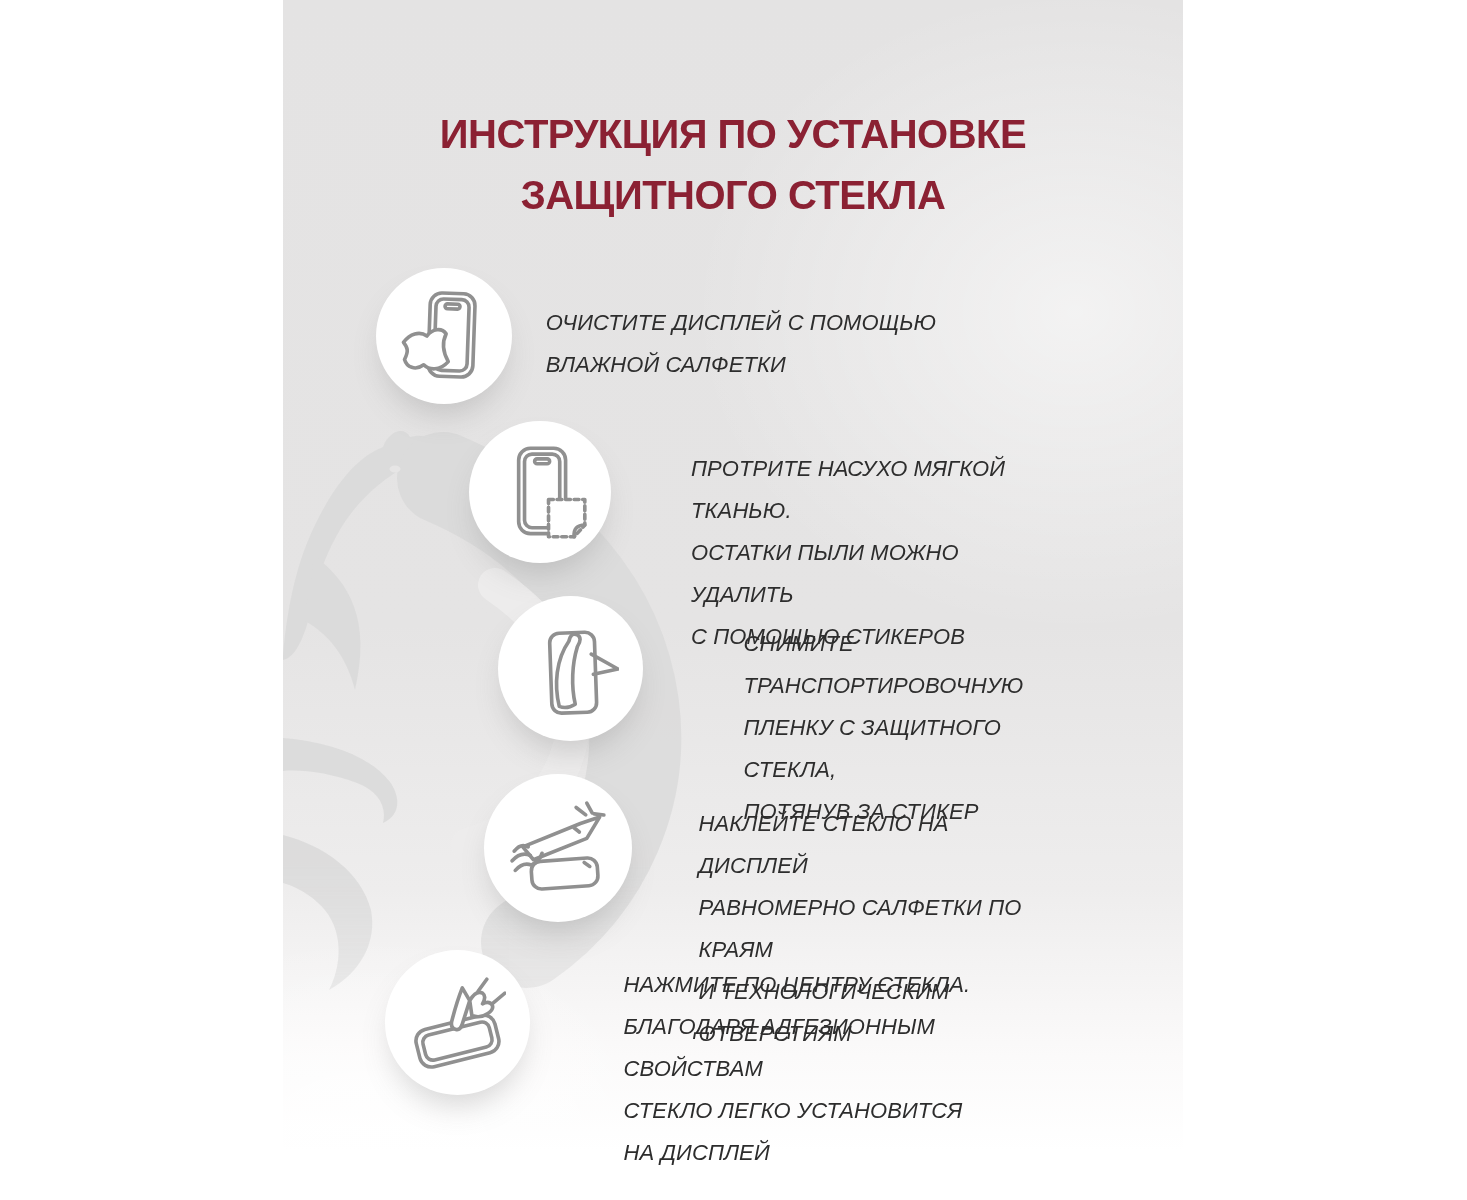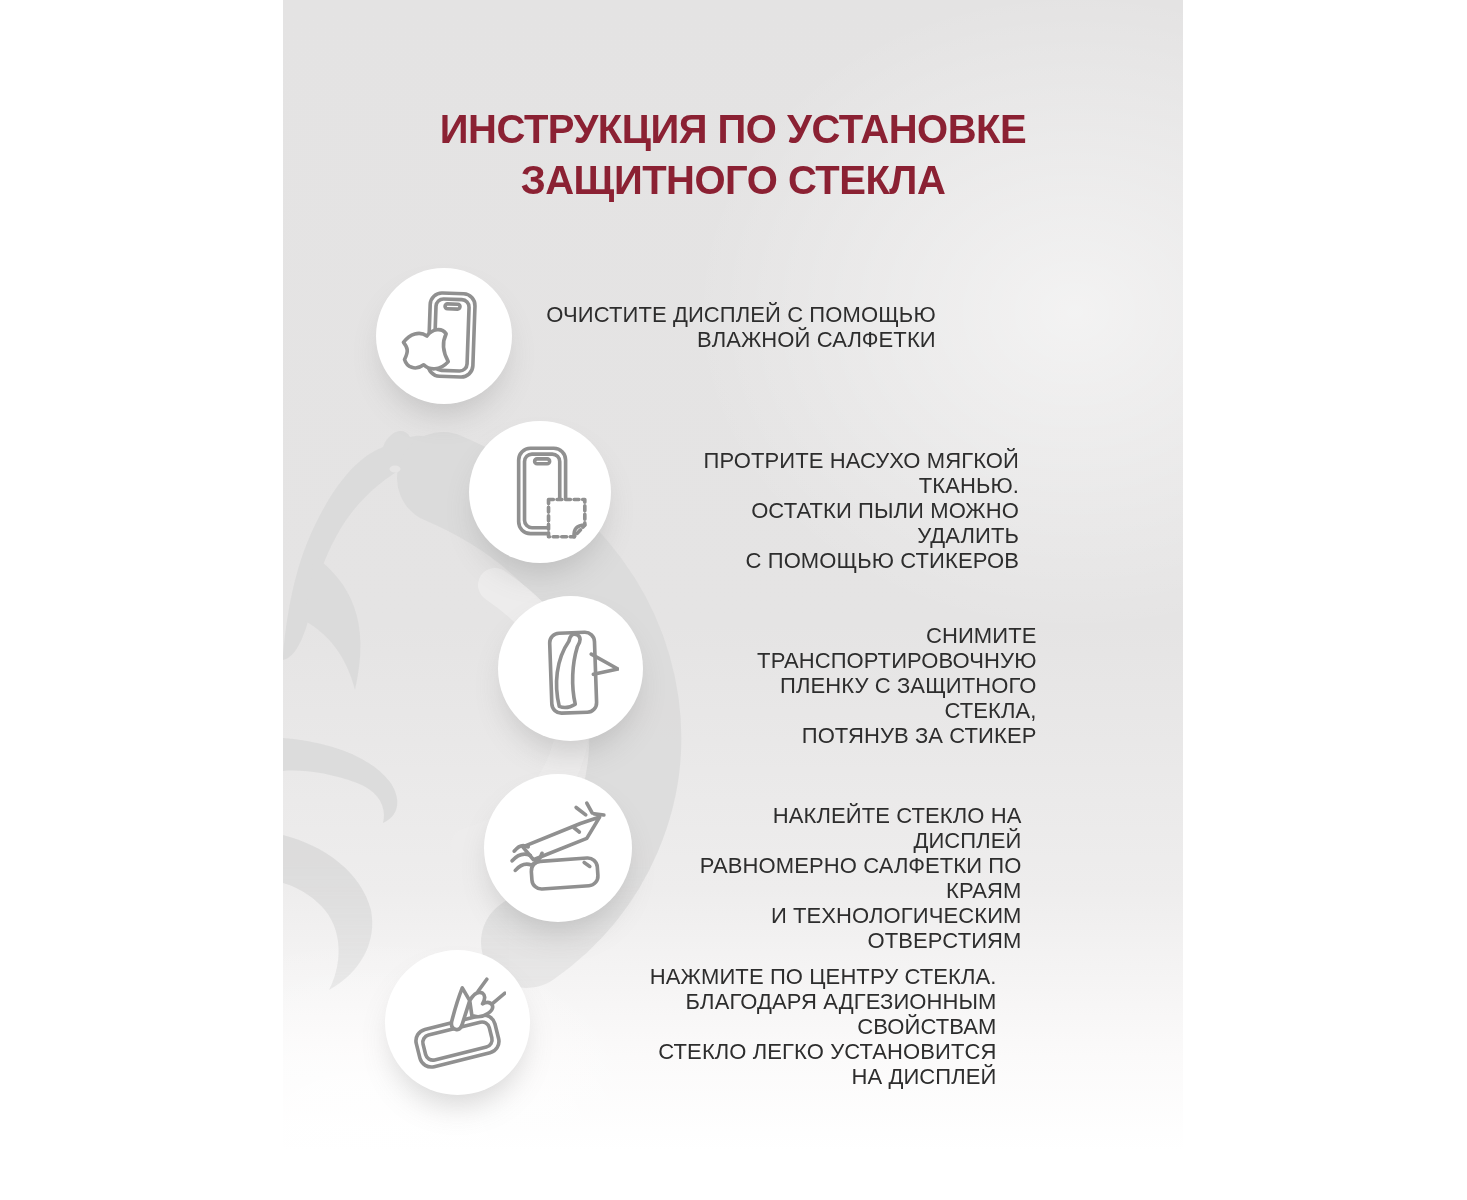--- a/index.html
+++ b/index.html
@@ -16,40 +16,40 @@
       linear-gradient(180deg,#e4e3e3 0%,#e5e4e4 52%,#eeeded 74%,#fbfafa 88%,#ffffff 96%);
   }
   .wm{
     position:absolute;left:0;top:0;width:900px;height:1200px;
     -webkit-mask-image:linear-gradient(180deg,#000 72%,transparent 97%);
             mask-image:linear-gradient(180deg,#000 72%,transparent 97%);
   }
   .title{
     position:absolute;left:0;top:104px;width:900px;margin:0;
     text-align:center;white-space:pre-line;
-    font-size:40px;line-height:51px;font-weight:bold;letter-spacing:-.5px;
+    font-size:40px;line-height:61px;font-weight:bold;letter-spacing:-.5px;
     color:#8b2133;
   }
   .circle{
     position:absolute;border-radius:50%;background:#ffffff;
     box-shadow:0 18px 30px -8px rgba(110,110,110,.28);
     display:flex;align-items:center;justify-content:center;
   }
   .c1{left:93px; top:268px; width:136px;height:136px;}
   .c2{left:186px;top:421px; width:142px;height:142px;}
   .c3{left:215px;top:596px; width:145px;height:145px;}
   .c4{left:201px;top:774px; width:148px;height:148px;}
   .c5{left:102px;top:950px; width:145px;height:145px;}
   .circle svg{width:96px;height:96px;}
   .ic{stroke:#909090;stroke-width:3.4;fill:none;stroke-linecap:round;stroke-linejoin:round;}
   .icf{fill:#ffffff;}
   .stext{
     position:absolute;transform:translateX(-50%);
-    white-space:pre-line;text-align:right;
-    font-size:22px;line-height:25px;color:#2d2d2d;font-weight:400;letter-spacing:.1px;
+    white-space:pre-line;text-align:left;
+    font-size:22px;line-height:42px;color:#2d2d2d;font-weight:400;letter-spacing:.1px;font-style:italic;
   }
   .t1{left:458px;top:302px;}
   .t2{left:572px;top:448px;}
   .t3{left:607px;top:623px;}
   .t4{left:577px;top:803px;}
   .t5{left:527px;top:964px;}
 </style>
 </head>
 <body>
 

